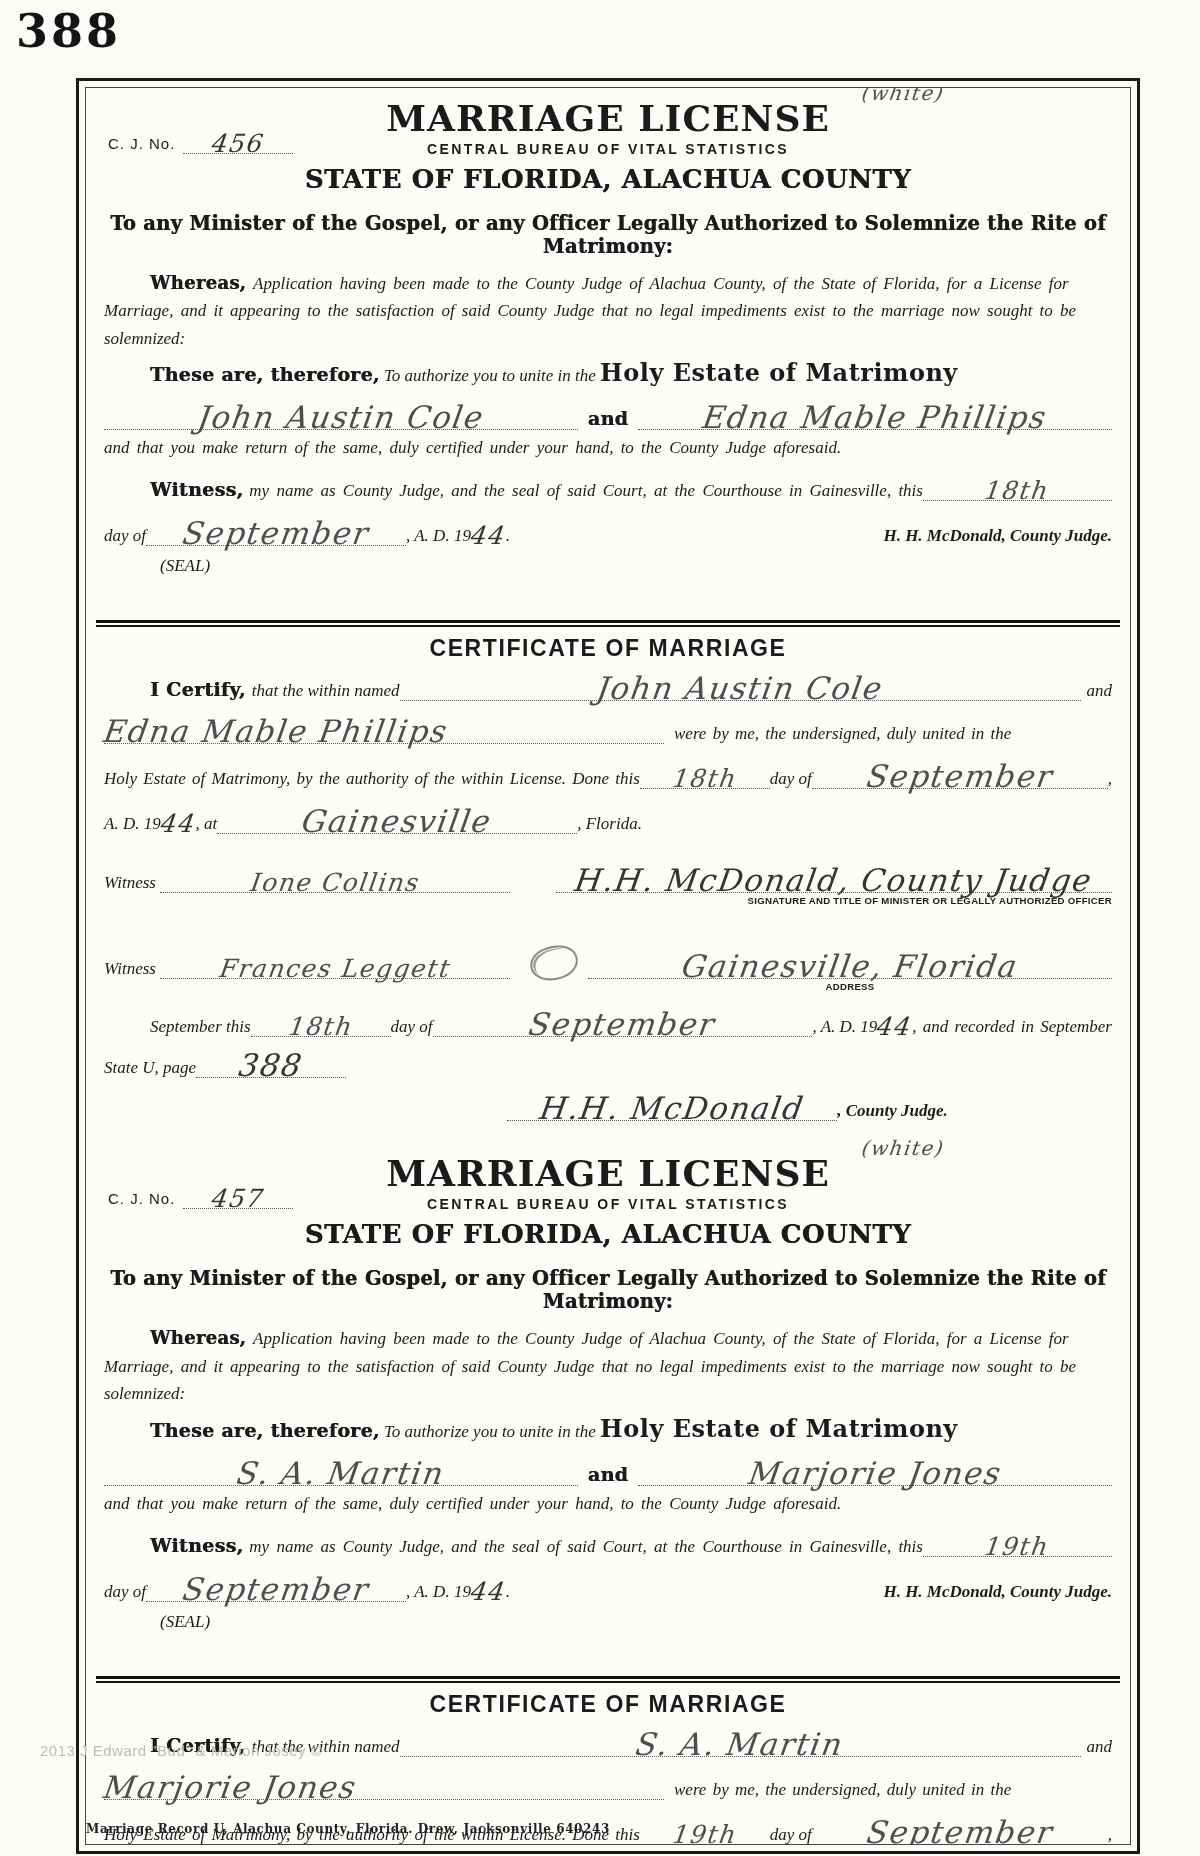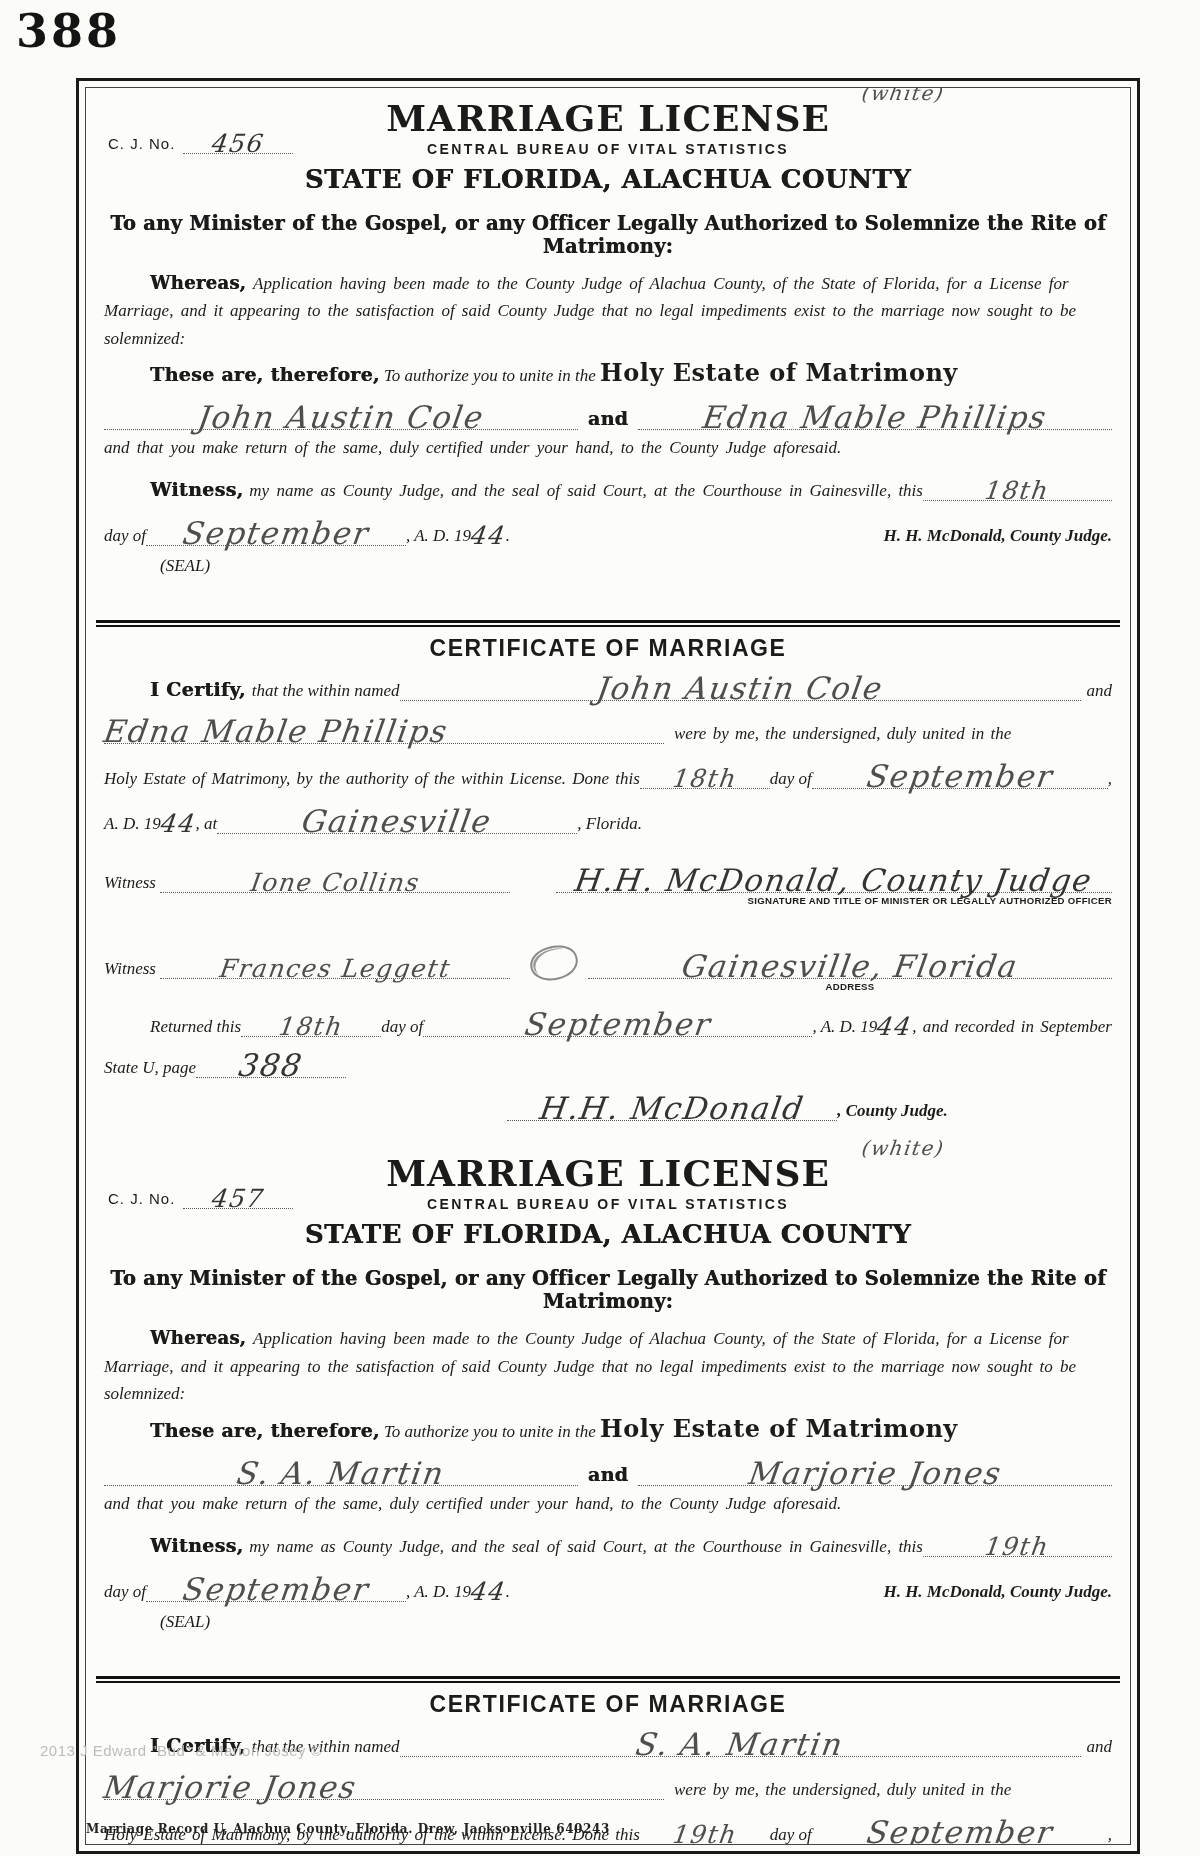--- a/index.html
+++ b/index.html
@@ -188,21 +188,21 @@
       <span class="fill" style="max-width:350px;"><span class="hw hw-md">Frances Leggett</span></span>
       <span style="width:20px;"></span>
       <span class="scribble"></span>
       <span class="sig-col" style="flex:1;">
         <span class="fill"><span class="hw hw-lg">Gainesville, Florida</span></span>
         <span class="sig-caption" style="text-align:center;">ADDRESS</span>
       </span>
     </div>
 
     <div class="row" style="margin-top:16px;">
-      <span class="it indent" style="font-size:17px;white-space:nowrap;">Returned this</span>
+      <span class="it indent" style="font-size:17px;white-space:nowrap;">September this</span>
       <span class="fill-fix" style="width:140px;"><span class="hw hw-md">18th</span></span>
       <span class="it" style="font-size:17px;white-space:nowrap;">day of</span>
       <span class="fill"><span class="hw hw-lg">September</span></span>
       <span class="it" style="font-size:17px;white-space:nowrap;">, A. D. 19</span>
       <span class="hw hw-md hw-ink">44</span>
       <span class="it" style="font-size:17px;white-space:nowrap;word-spacing:2px;">, and recorded in September</span>
     </div>
 
     <div class="row" style="margin-top:12px;">
       <span class="it" style="font-size:17px;white-space:nowrap;">State U, page</span>

